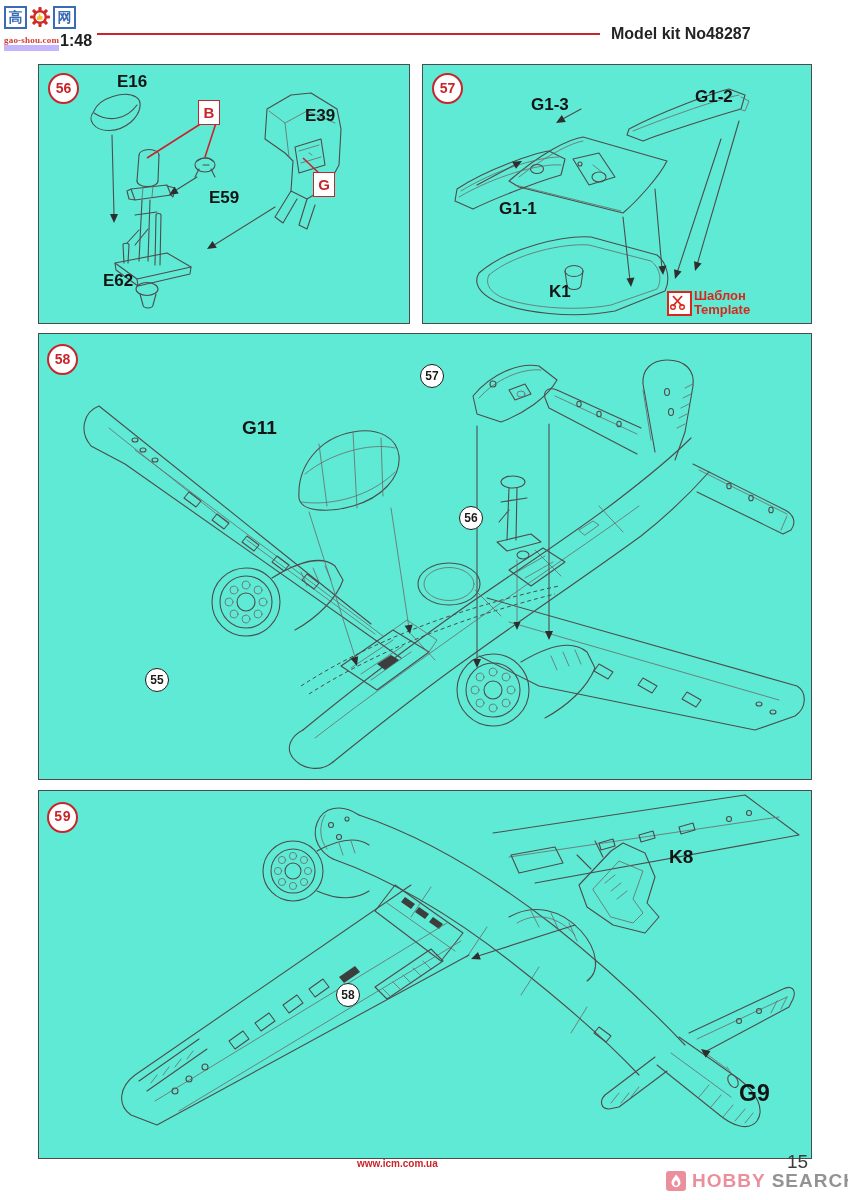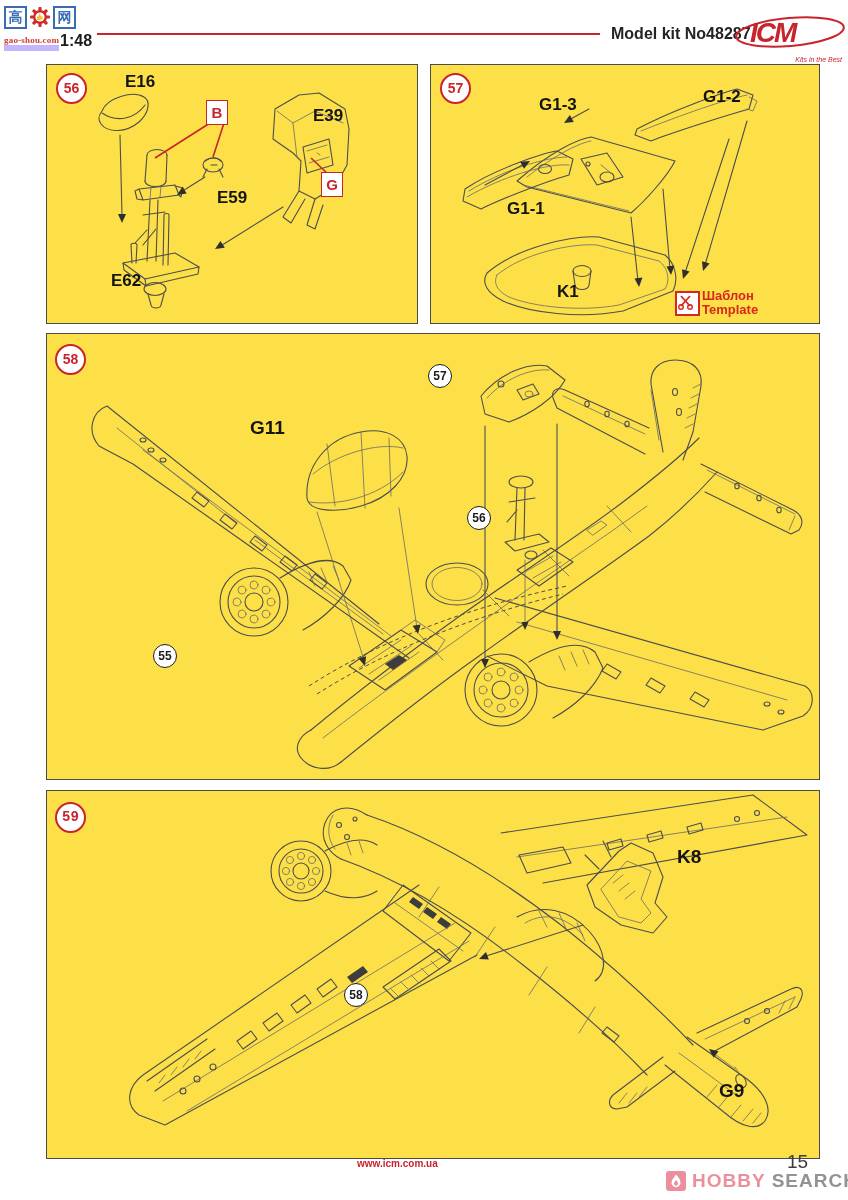--- a/index.html
+++ b/index.html
@@ -15,21 +15,21 @@
              text-shadow:0 0 1px #fff;border-bottom:6px solid #c4b5fd;display:inline-block;font-family:Liberation Serif, serif;}
   .scale-txt{position:absolute;left:60px;top:32px;z-index:1;font-size:16px;font-weight:bold;color:#1d1d1d;}
   .hrule{position:absolute;left:97px;top:33px;width:503px;height:2.4px;background:#c8242b;z-index:0;}
   .kitno{position:absolute;left:611px;top:25px;font-size:16px;font-weight:600;color:#242424;}
   .icm{position:absolute;left:734px;top:15px;width:112px;height:48px;}
   .icm-word{position:absolute;left:16px;top:2px;font-size:28px;font-weight:900;font-style:italic;
             color:#c8242b;letter-spacing:-2px;}
   .icm-tag{position:absolute;right:4px;bottom:0;font-size:7px;font-style:italic;color:#c8242b;white-space:nowrap;}
 
   
-  .box{position:absolute;border:1.5px solid #4b4b4b;background:#fde047;margin-left:8px;}
+  .box{position:absolute;border:1.5px solid #4b4b4b;background:#5eead4;}
   #box56{left:38px;top:64px;width:370px;height:258px;}
   #box57{left:422px;top:64px;width:388px;height:258px;}
   #box58{left:38px;top:333px;width:772px;height:445px;}
   #box59{left:38px;top:790px;width:772px;height:367px;}
   .box svg{position:absolute;left:0;top:0;}
 
   .stepnum{position:absolute;width:27px;height:27px;border:2.6px solid #c8242b;border-radius:50%;
            color:#c8242b;font-weight:bold;font-size:14px;line-height:27px;text-align:center;background:#fff;}
   .refnum{position:absolute;width:22px;height:22px;border:1.7px solid #1c1c1c;border-radius:50%;
           color:#1c1c1c;font-weight:bold;font-size:12px;line-height:22px;text-align:center;background:#fff;}
@@ -81,27 +81,20 @@
           </g>
           <circle r="4.6" fill="#ffffff"></circle>
           <path fill="#f4c430" d="M-1,3 L-3,3 L-3,-0.5 L-1.2,-0.8 L-1.2,-2.6 C-1.2,-3.7 0.4,-3.7 0.4,-2.6 L0.4,-1 L2.8,-0.6 L2.3,2.6 Z"></path>
         </g>
       </svg>
       <div class="wm-char">网</div>
     </div>
     <span class="wm-domain">gao-shou.com</span>
   </div>
 
-  <div class="icm">
-    <svg width="112" height="48" viewBox="0 0 112 48">
-      <ellipse cx="56" cy="17" rx="54" ry="14" transform="rotate(-5 56 17)" fill="none" stroke="#c8242b" stroke-width="2"></ellipse>
-    </svg>
-    <span class="icm-word">ICM</span>
-    <span class="icm-tag">Kits in the Best</span>
-  </div>
 
   <div class="box" id="box56">
     <svg width="370" height="258" viewBox="0 0 370 258">
 
       <path class="ln" d="M55,46 C60,33 86,25 97,32 C104,36 102,48 92,57 C79,68 61,68 54,59 C50,54 52,50 55,46 Z"></path>
       <path class="ln" d="M55,48 C70,58 88,54 98,40"></path>
 
       <path class="ln" d="M73,70 L75,150"></path>
         <path class="ah" d="M75,158 l-4,-9 l8,0 Z"></path>
 
@@ -291,21 +284,21 @@
       <path class="ln" d="M470,154 L468,206 M478,154 L477,206 M462,168 L488,164 M470,176 L460,188"></path>
       <path class="ln" d="M458,208 L492,200 L502,208 L468,217 Z"></path>
         <ellipse class="ln" cx="484" cy="221" rx="6" ry="4"></ellipse>
       <path class="lt" d="M478,226 L478,288"></path>
         <path class="ah" d="M478,296 l-3.5,-8 l7,0 Z"></path>
     </svg>
     <div class="stepnum" style="left:8px;top:10px;">58</div>
     <div class="refnum" style="left:381px;top:30px;">57</div>
     <div class="plabel" style="left:203px;top:83px;font-size:19px;">G11</div>
     <div class="refnum" style="left:420px;top:172px;">56</div>
-    <div class="refnum" style="left:106px;top:310px;">55</div>
+    <div class="refnum" style="left:106px;top:334px;">55</div>
   </div>
 
   <div class="box" id="box59">
     <svg width="772" height="367" viewBox="0 0 772 367">
 
       <path class="ln" d="M320,24 C386,46 452,86 514,134 C562,172 608,214 646,254"></path>
       <path class="ln" d="M294,68 C356,90 418,128 476,174 C522,210 566,248 600,284"></path>
       <path class="ln" d="M320,24 C302,12 284,16 278,32 C272,48 282,62 294,68"></path>
       <path class="lt" d="M286,24 C280,34 280,48 288,58"></path>
       <circle class="ln" cx="292" cy="34" r="2.5"></circle>
@@ -370,21 +363,21 @@
         <path class="ah" d="M432,168 L439,161.1 L441.8,168.5 Z"></path>
 
       <ellipse class="ln" cx="694" cy="290" rx="4.5" ry="7" transform="rotate(-30 694 290)"></ellipse>
       <path class="lt" d="M692,282 L688,276"></path>
       <path class="lt" d="M688,278 L665,261"></path>
         <path class="ah" d="M662,258 L671.5,260.3 L666.7,266.7 Z"></path>
     </svg>
     <div class="stepnum" style="left:8px;top:11px;font-family:Liberation Mono, monospace;">59</div>
     <div class="plabel" style="left:630px;top:55px;font-size:19px;">K8</div>
     <div class="refnum" style="left:297px;top:192px;">58</div>
-    <div class="plabel" style="left:672px;top:289px;font-size:19px;">G9</div>
+    <div class="plabel" style="left:700px;top:289px;font-size:23px;">G9</div>
   </div>
 
   <div class="url">www.icm.com.ua</div>
   <div class="pageno">15</div>
   <div class="hobby">
     <svg width="20" height="20" viewBox="0 0 20 20">
       <rect x="0" y="0" width="20" height="20" rx="3" fill="#ec8f9c"></rect>
       <path d="M10,3.5 C12.5,6.5 14.5,8.5 14.5,11.5 C14.5,14 12.5,16.2 10,16.2 C7.5,16.2 5.5,14 5.5,11.5 C5.5,9.8 6.6,8.3 7.6,7 C8.4,6 9.4,4.8 10,3.5 Z" fill="#ffffff"></path>
       <path d="M10,9 C11.3,10.5 12,11.3 12,12.6 C12,13.9 11.1,14.8 10,14.8 C8.9,14.8 8,13.9 8,12.6 C8,11.5 8.8,10.4 10,9 Z" fill="#ec8f9c"></path>
     </svg>

